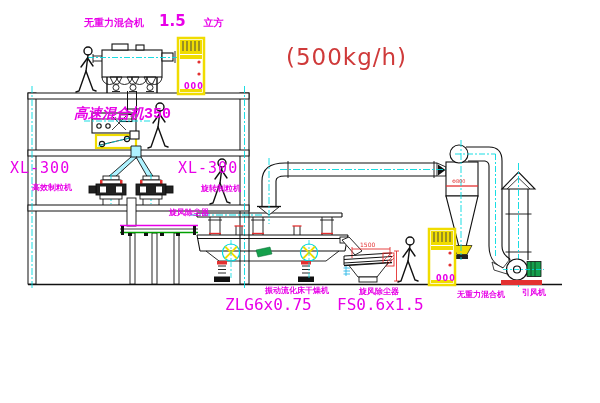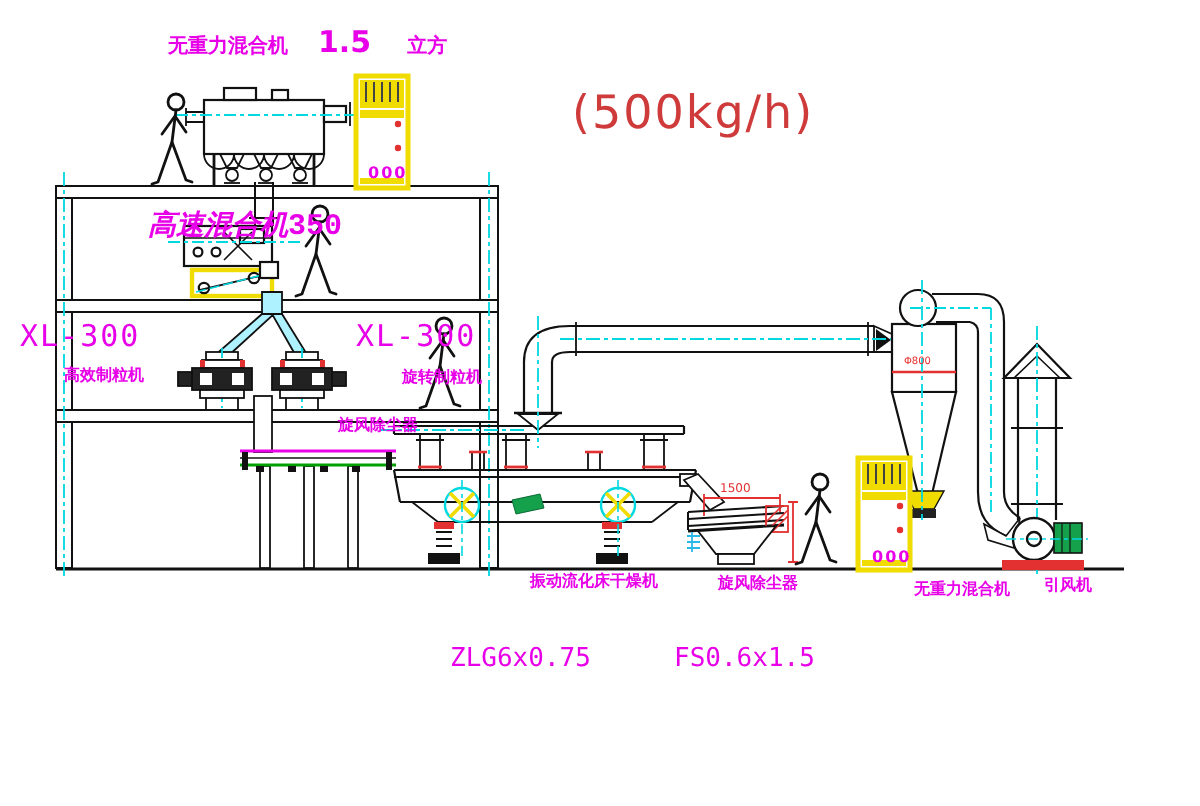--- a/index.html
+++ b/index.html
@@ -2,21 +2,21 @@
 <html><head>
 <meta charset="utf-8">
 <style>
   html,body{margin:0;padding:0;background:#fff;}
   #screen{position:relative;width:600px;height:403px;background:#ffffff;overflow:hidden;
           font-family:"DejaVu Sans",sans-serif;}
   #scene{position:absolute;left:0;top:0;}
   .lbl{position:absolute;color:#e800e8;white-space:nowrap;line-height:1;}
   .sm{font-size:8px;font-weight:bold;letter-spacing:0px;margin-left:20px;}
   .model{font-family:"DejaVu Sans Mono","Liberation Mono",monospace;font-size:15px;letter-spacing:1px;}
-  .model2{font-family:"DejaVu Sans Mono","Liberation Mono",monospace;font-size:13px;margin-top:26px;}
+  .model2{font-family:"DejaVu Sans Mono","Liberation Mono",monospace;font-size:16px;}
   .dim{position:absolute;color:#e33030;font-size:6px;line-height:1;white-space:nowrap;}
   .flex{display:flex;align-items:baseline;}
   .title-cn{font-size:15px;font-weight:bold;color:#c23030;letter-spacing:1px;}
   .title-cap{font-size:23px;font-weight:400;color:#cf3a3a;margin-left:2px;letter-spacing:1px;text-align:center;}
   .mixname{font-size:10px;font-weight:bold;}
   .mixsize{font-size:15px;font-weight:bold;margin:0 15px;}
   .hsname{font-size:14px;font-weight:bold;font-style:italic;}
   .hssize{font-size:15px;font-weight:bold;font-family:Liberation Mono, monospace;}
   .disp{position:absolute;color:#e800e8;font-size:8px;font-weight:bold;letter-spacing:1px;line-height:1;margin-top:17px;}
 </style>

